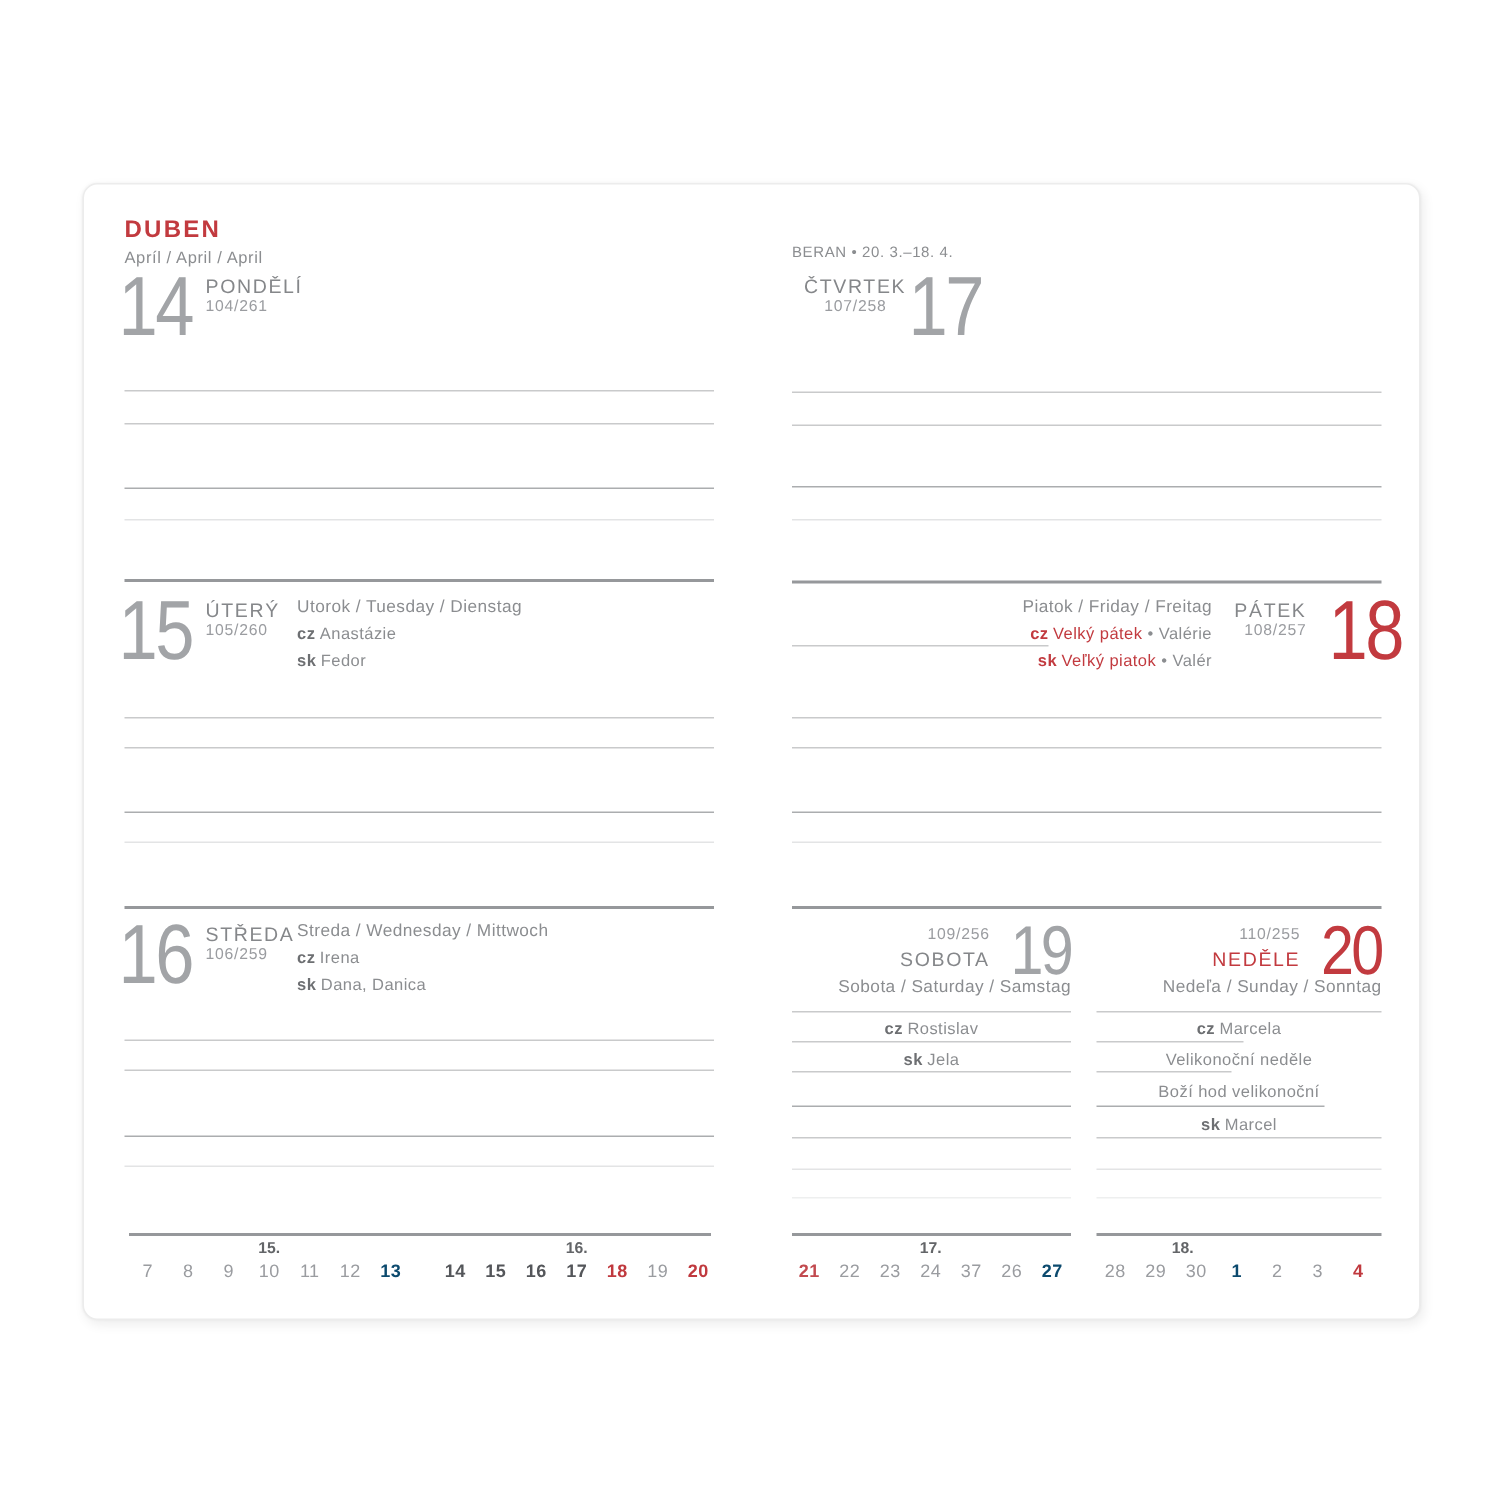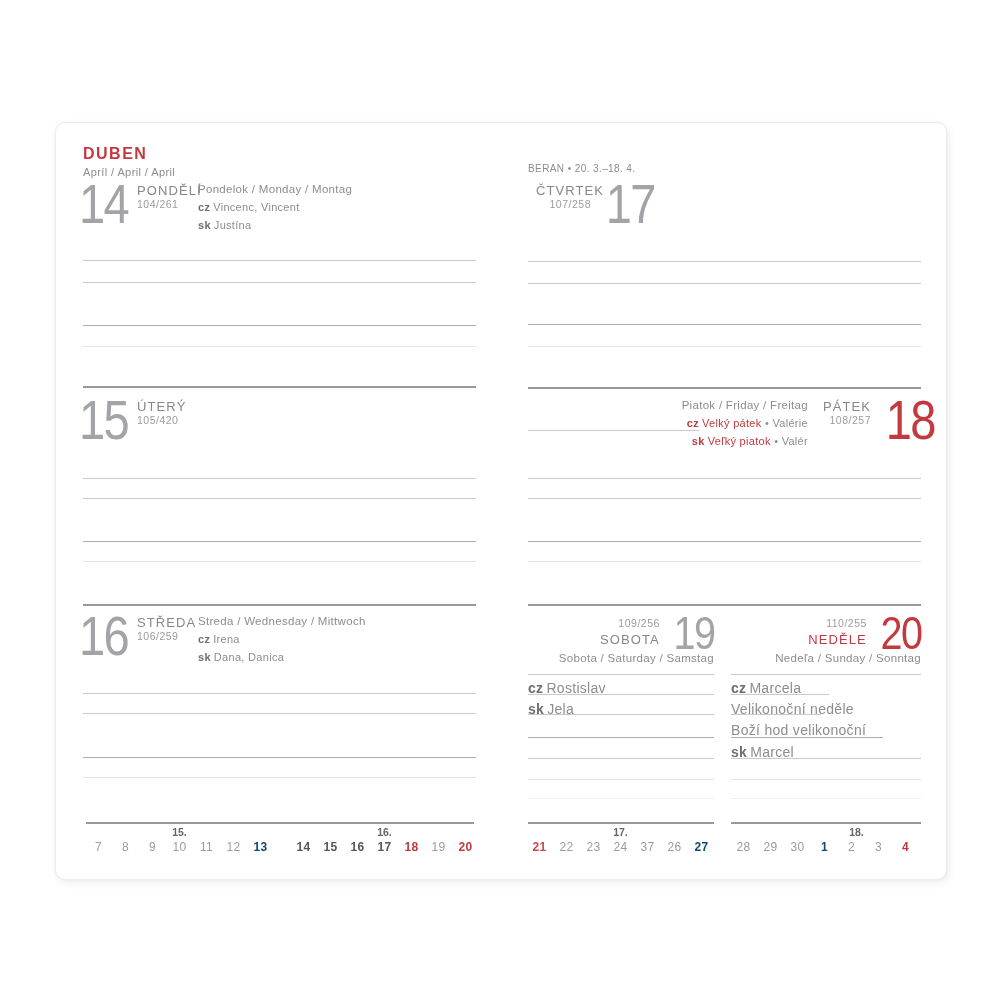--- a/index.html
+++ b/index.html
@@ -37,21 +37,21 @@
   .rblock .day-num{width:42px;margin-left:8px;}
   .we-head{position:absolute;display:flex;justify-content:flex-end;align-items:flex-start;}
   .we-head .stack{text-align:right;padding-top:2px;}
   .we-head .ord{font-size:10.5px;color:#9a9ca0;letter-spacing:.5px;}
   .we-head .dname{font-size:13px;letter-spacing:1.1px;color:#85878a;margin-top:3px;}
   .we-head .dname.red{color:#c23a3f;}
   .we-num{font-size:46px;font-weight:400;color:#a2a4a7;line-height:.8;margin-left:7px;
     transform:scaleX(.86);transform-origin:right top;letter-spacing:-2px;}
   .we-num.red{color:#c23a3f;}
   .we-trio{position:absolute;font-size:11.5px;color:#8b8d90;letter-spacing:.3px;text-align:right;}
-  .we-row{position:absolute;font-size:14px;color:#8b8d90;letter-spacing:.3px;text-align:left;}
+  .we-row{position:absolute;font-size:11px;color:#8b8d90;letter-spacing:.3px;text-align:center;}
   .wk-label{position:absolute;font-size:10.5px;font-weight:bold;color:#636568;text-align:center;}
   .wk-days{position:absolute;display:flex;}
   .mc{width:27px;text-align:center;font-size:12px;letter-spacing:.3px;}
   .mc.normal{color:#9a9ca0;}
   .mc.current{color:#54565a;font-weight:bold;}
   .mc.holiday{color:#c24a4f;font-weight:bold;}
   .mc.holiday-light{color:#0c4a6e;font-weight:bold;}
   .mc.holiday-strong{color:#c0393e;font-weight:bold;}
 </style>
 </head>
@@ -64,37 +64,37 @@
     <div class="month-sub">Apríl / April / April</div>
   </div>
   <div class="abs zodiac" style="left:472px;top:40px">BERAN • 20. 3.–18. 4.</div>
 
   <div class="day-block" style="left:23px;top:59px;width:397px">
     <div class="day-num" style="width:58px">14</div>
     <div class="col2">
       <div class="dname">PONDĚLÍ</div>
       <div class="ord">104/261</div>
     </div>
-    <div class="col3">
-      <div class="trio">Pondelok / Monday / Montag</div>
-      <div class="row"><span class="pfx">cz</span><span>Vincenc, Vincent</span></div>
-      <div class="row"><span class="pfx">sk</span><span>Justína</span></div>
-    </div>
   </div>
   <div class="ln" style="left:27px;top:137px;width:393px"></div>
   <div class="ln" style="left:27px;top:159px;width:393px"></div>
   <div class="ln d" style="left:27px;top:202px;width:393px"></div>
   <div class="ln f" style="left:27px;top:223px;width:393px"></div>
   <div class="sep" style="left:27px;top:263px;width:393px"></div>
 
   <div class="day-block" style="left:23px;top:275px;width:397px">
     <div class="day-num" style="width:58px">15</div>
     <div class="col2">
       <div class="dname">ÚTERÝ</div>
-      <div class="ord">105/420</div>
+      <div class="ord">105/260</div>
+    </div>
+    <div class="col3">
+      <div class="trio">Utorok / Tuesday / Dienstag</div>
+      <div class="row"><span class="pfx">cz</span><span>Anastázie</span></div>
+      <div class="row"><span class="pfx">sk</span><span>Fedor</span></div>
     </div>
   </div>
   <div class="ln" style="left:27px;top:355px;width:393px"></div>
   <div class="ln" style="left:27px;top:375px;width:393px"></div>
   <div class="ln d" style="left:27px;top:418px;width:393px"></div>
   <div class="ln f" style="left:27px;top:438px;width:393px"></div>
   <div class="sep" style="left:27px;top:481px;width:393px"></div>
 
   <div class="day-block" style="left:23px;top:491px;width:397px">
     <div class="day-num" style="width:58px">16</div>
@@ -217,21 +217,21 @@
         <span class="mc holiday">21</span>
         <span class="mc normal">22</span>
         <span class="mc normal">23</span>
         <span class="mc normal">24</span>
         <span class="mc normal">37</span>
         <span class="mc normal">26</span>
         <span class="mc holiday-light">27</span>
       </div>
   </div>
   <div>
-    <div class="wk-label" style="left:706px;top:703px;width:189px">18.</div>
+    <div class="wk-label" style="left:638px;top:703px;width:189px">18.</div>
     <div class="wk-days" style="left:674px;top:717px">
         <span class="mc normal">28</span>
         <span class="mc normal">29</span>
         <span class="mc normal">30</span>
         <span class="mc holiday-light">1</span>
         <span class="mc normal">2</span>
         <span class="mc normal">3</span>
         <span class="mc holiday-strong">4</span>
       </div>
   </div>

